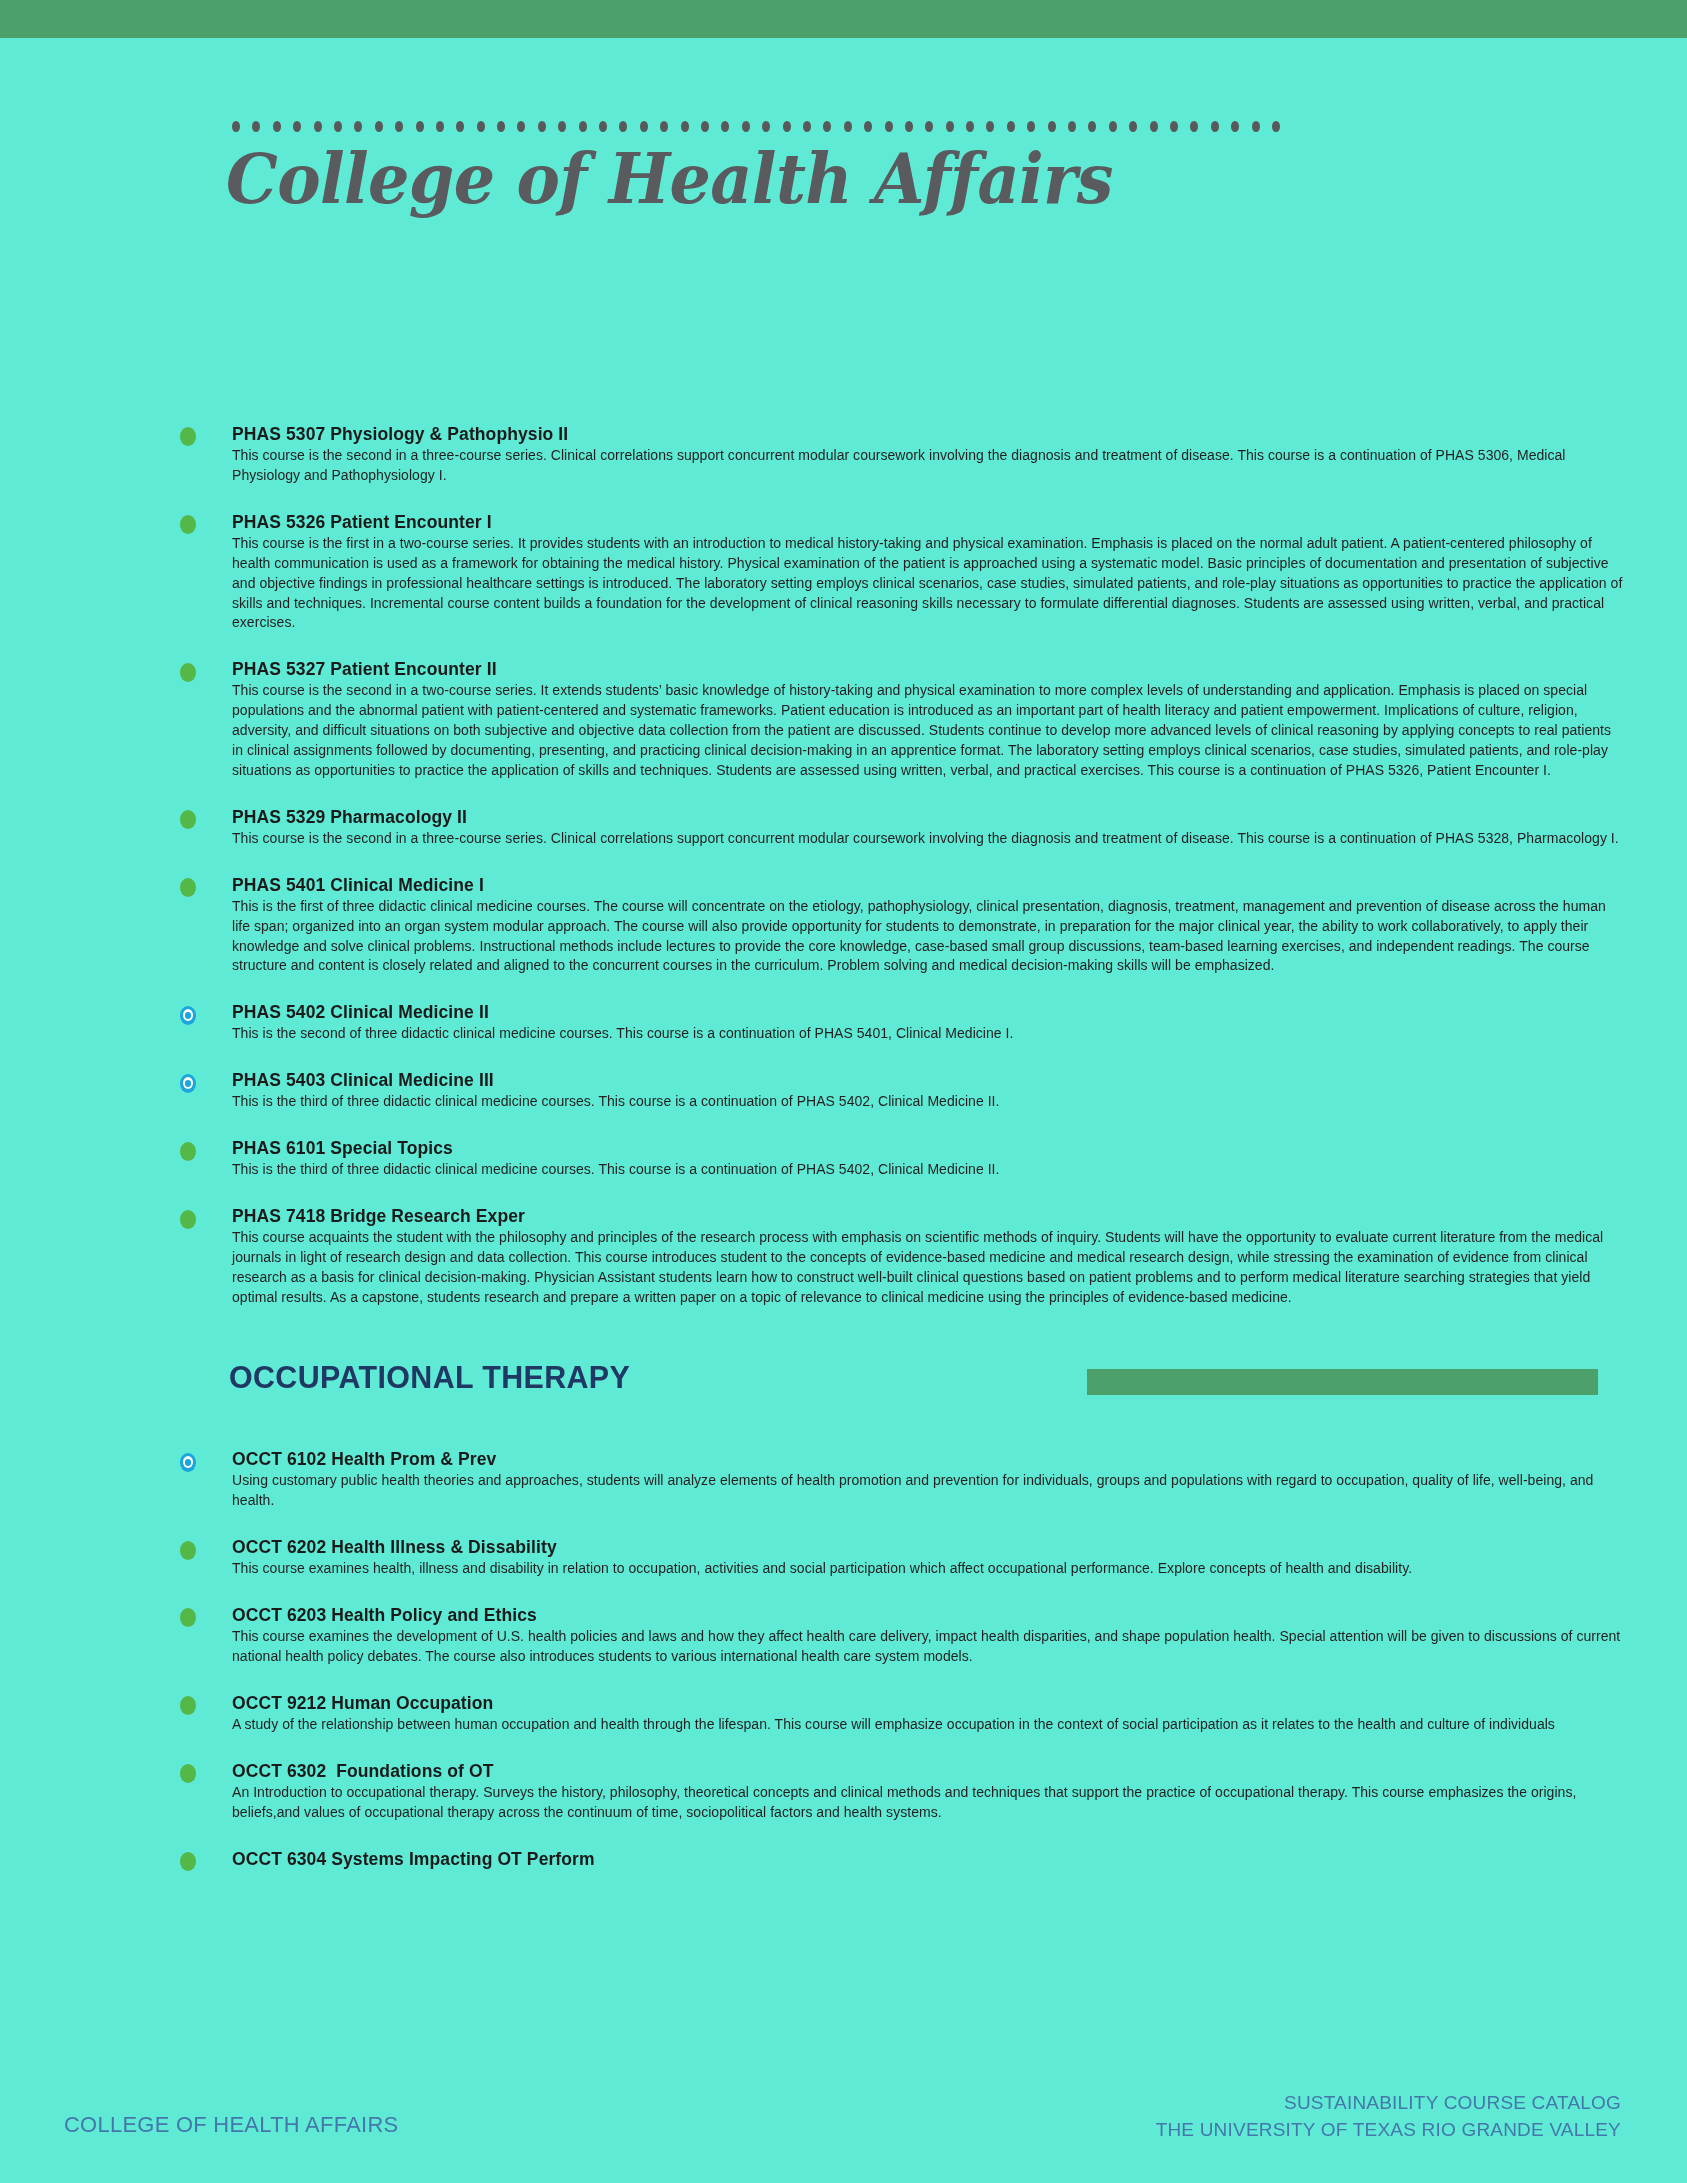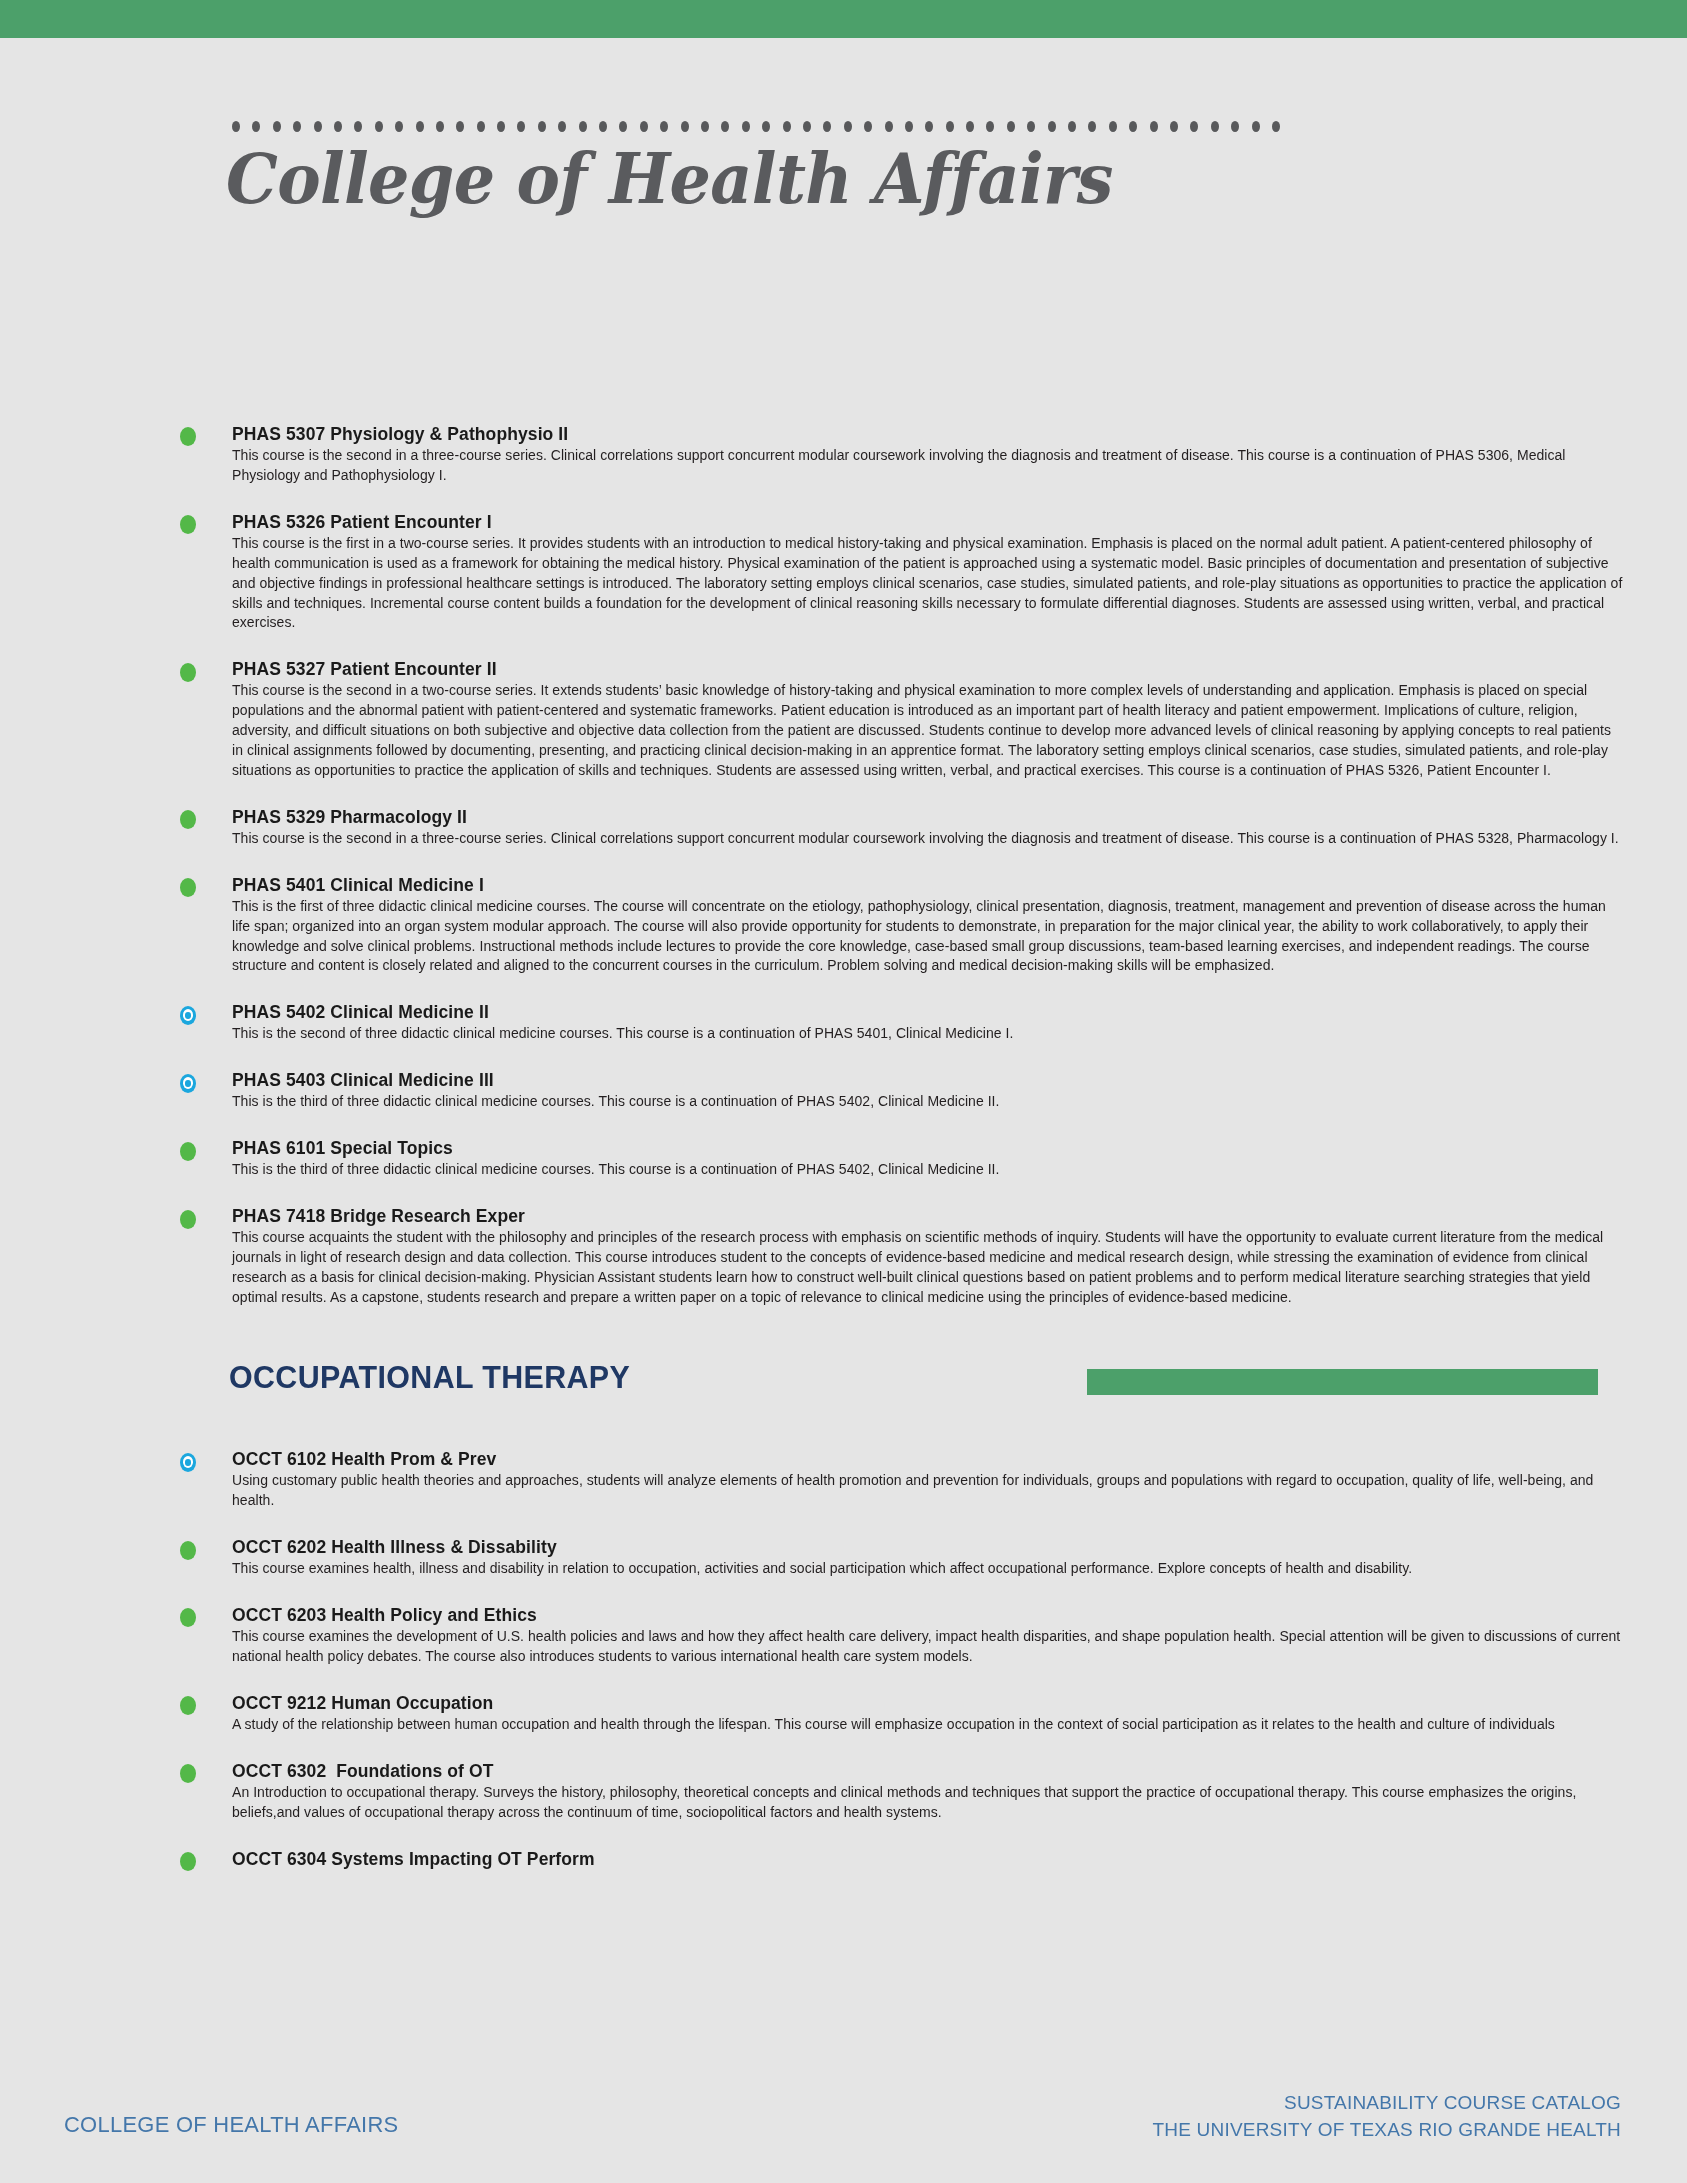--- a/index.html
+++ b/index.html
@@ -8,21 +8,21 @@
     width: 1687px;
     height: 2183px;
     background: #ffffff;
     font-family: "Liberation Sans", sans-serif;
   }
 
   .page {
     position: relative;
     width: 1687px;
     height: 2183px;
-    background: #e5e5e5;
+    background: #5eead4;
     overflow: hidden;
   }
 
   
   .top-banner {
     position: absolute;
     top: 0; left: 0;
     width: 1687px;
     height: 38px;
     background: #4CA06A;
@@ -366,18 +366,18 @@
           <span class="marker inclusive"></span>
           <div class="course-title">OCCT 6304 Systems Impacting OT Perform</div>
         </div>
       </div>
   </div>
 
   <div class="footer">
     <div class="footer-left">COLLEGE OF HEALTH AFFAIRS</div>
     <div class="footer-right">
       <div>SUSTAINABILITY COURSE CATALOG</div>
-      <div>THE UNIVERSITY OF TEXAS RIO GRANDE HEALTH</div>
+      <div>THE UNIVERSITY OF TEXAS RIO GRANDE VALLEY</div>
     </div>
   </div>
 
 </div>
 
 
 </body></html>

